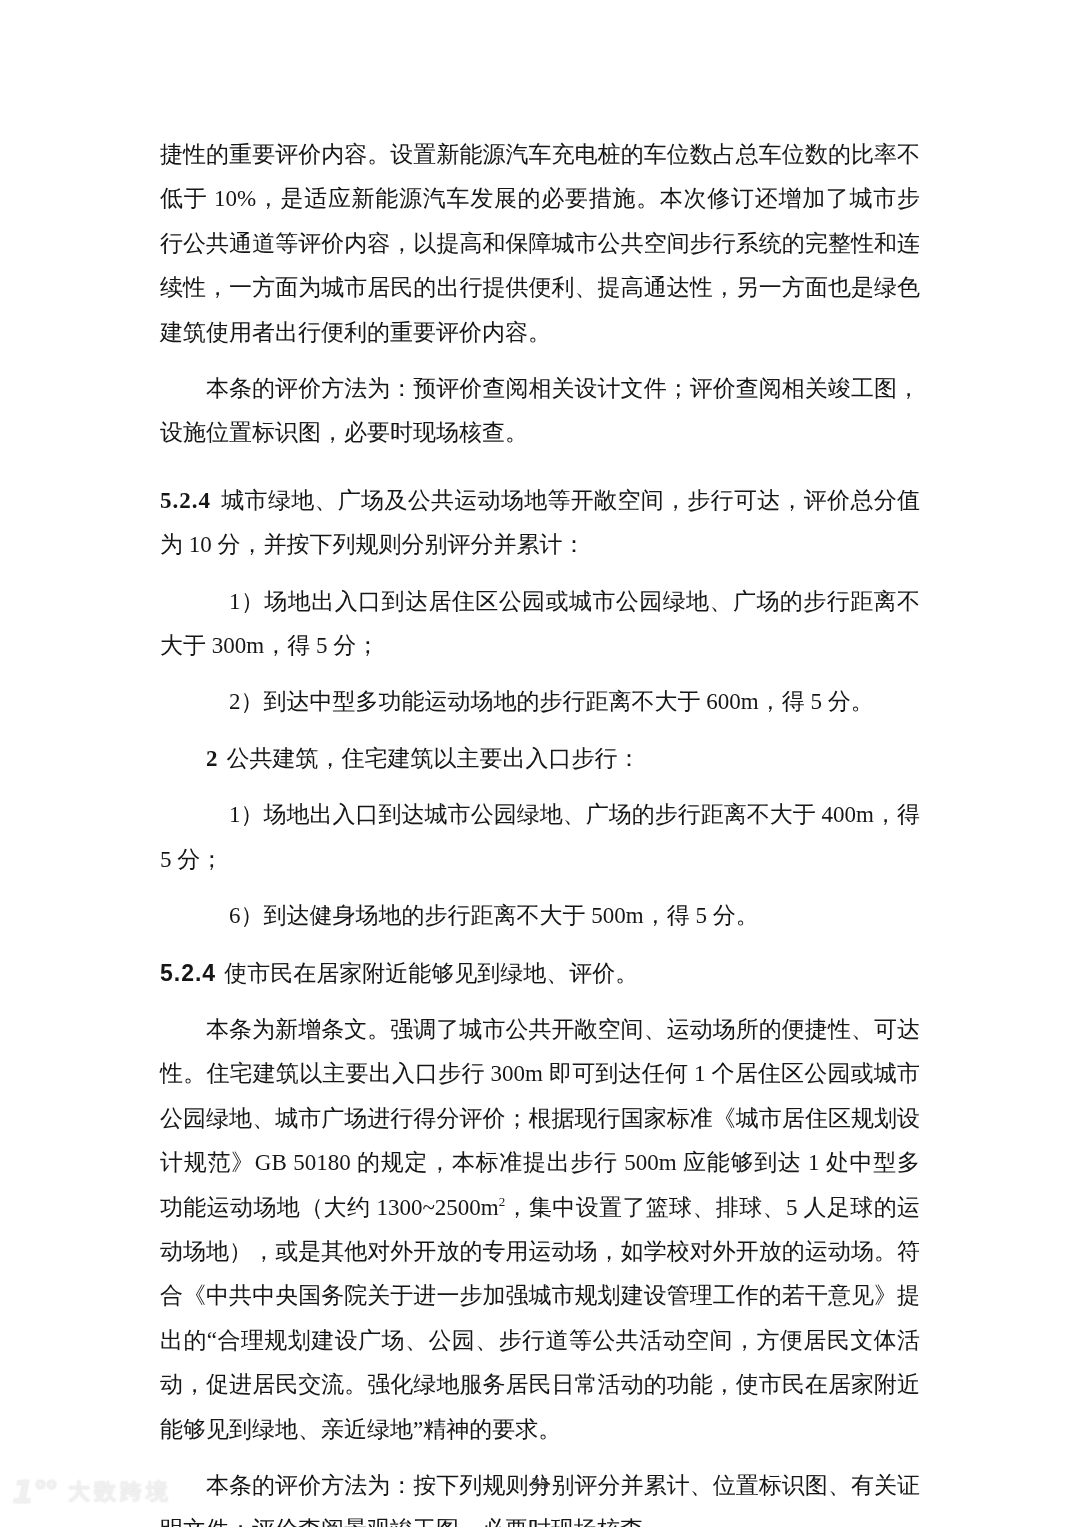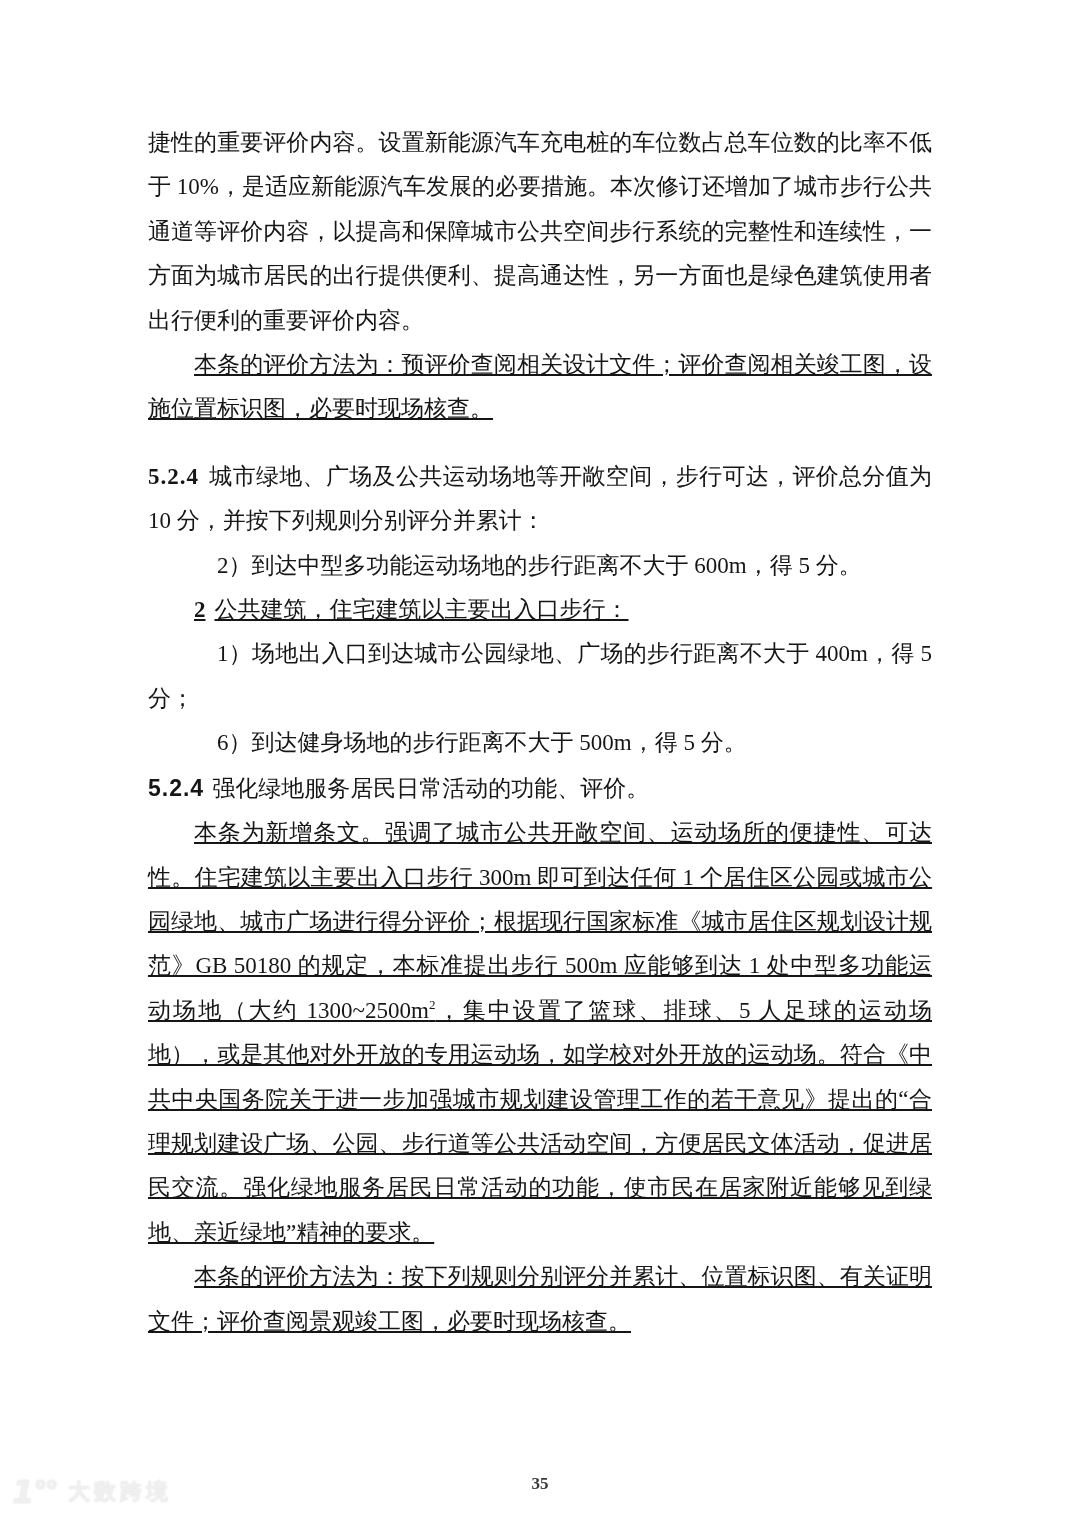--- a/index.html
+++ b/index.html
@@ -20,25 +20,25 @@
     position: absolute;
     left: 148px;
     top: 121px;
     width: 784px;
     font-size: 23px;
     line-height: 44.4px;
     text-align: justify;
     text-justify: inter-ideograph;
   }
   .content p {
-    margin: 0;
+    margin: 12px;
     padding: 0;
   }
   .flush  { text-indent: 0; }
-  .indent { text-indent: 2em; text-decoration: underline; }
+  .indent { text-indent: 2em; }
   .sub    { text-indent: 3em; }
   .clause-block { margin-top: 23px; }
   .num {
     font-weight: bold;
     margin-right: 10px;
     letter-spacing: 1px;
   }
   .num-sans {
     font-family: "Liberation Sans", "DejaVu Sans", sans-serif;
     font-weight: bold;
@@ -108,31 +108,32 @@
   <div class="content">
 
     <p class="flush">捷性的重要评价内容。设置新能源汽车充电桩的车位数占总车位数的比率不低于 10%，是适应新能源汽车发展的必要措施。本次修订还增加了城市步行公共通道等评价内容，以提高和保障城市公共空间步行系统的完整性和连续性，一方面为城市居民的出行提供便利、提高通达性，另一方面也是绿色建筑使用者出行便利的重要评价内容。</p>
 
     <p class="indent">本条的评价方法为：预评价查阅相关设计文件；评价查阅相关竣工图，设施位置标识图，必要时现场核查。</p>
 
     <div class="clause-block">
       <p class="flush"><b class="num">5.2.4</b><span>城市绿地、广场及公共运动场地等开敞空间，步行可达，评价总分值为 10 分，并按下列规则分别评分并累计：</span></p>
 
 
+      <p class="sub">1）场地出入口到达居住区公园或城市公园绿地、广场的步行距离不大于 300m，得 5 分；</p>
 
       <p class="sub">2）到达中型多功能运动场地的步行距离不大于 600m，得 5 分。</p>
 
       <p class="indent"><b class="item-num">2</b><span>公共建筑，住宅建筑以主要出入口步行：</span></p>
 
       <p class="sub">1）场地出入口到达城市公园绿地、广场的步行距离不大于 400m，得 5 分；</p>
 
       <p class="sub">6）到达健身场地的步行距离不大于 500m，得 5 分。</p>
     </div>
 
-    <p class="flush"><b class="num-sans">5.2.4</b><span>强化绿地服务居民日常活动的功能、评价。</span></p>
+    <p class="flush"><b class="num-sans">5.2.4</b><span>使市民在居家附近能够见到绿地、评价。</span></p>
 
     <p class="indent"><span>本条为新增条文。强调了城市公共开敞空间、运动场所的便捷性、可达性。住宅建筑以主要出入口步行 300m 即可到达任何 1 个居住区公园或城市公园绿地、城市广场进行得分评价；根据现行国家标准《城市居住区规划设计规范》GB 50180 的规定，本标准提出步行 500m 应能够到达 1 处中型多功能运动场地（大约 1300~2500m</span><sup class="sq">2</sup><span>，集中设置了篮球、排球、5 人足球的运动场地），或是其他对外开放的专用运动场，如学校对外开放的运动场。符合《中共中央国务院关于进一步加强城市规划建设管理工作的若干意见》提出的“合理规划建设广场、公园、步行道等公共活动空间，方便居民文体活动，促进居民交流。强化绿地服务居民日常活动的功能，使市民在居家附近能够见到绿地、亲近绿地”精神的要求。</span></p>
 
     <p class="indent">本条的评价方法为：按下列规则分别评分并累计、位置标识图、有关证明文件；评价查阅景观竣工图，必要时现场核查。</p>
 
   </div>
 
   <div class="page-number">35</div>
 
   <div class="watermark">

